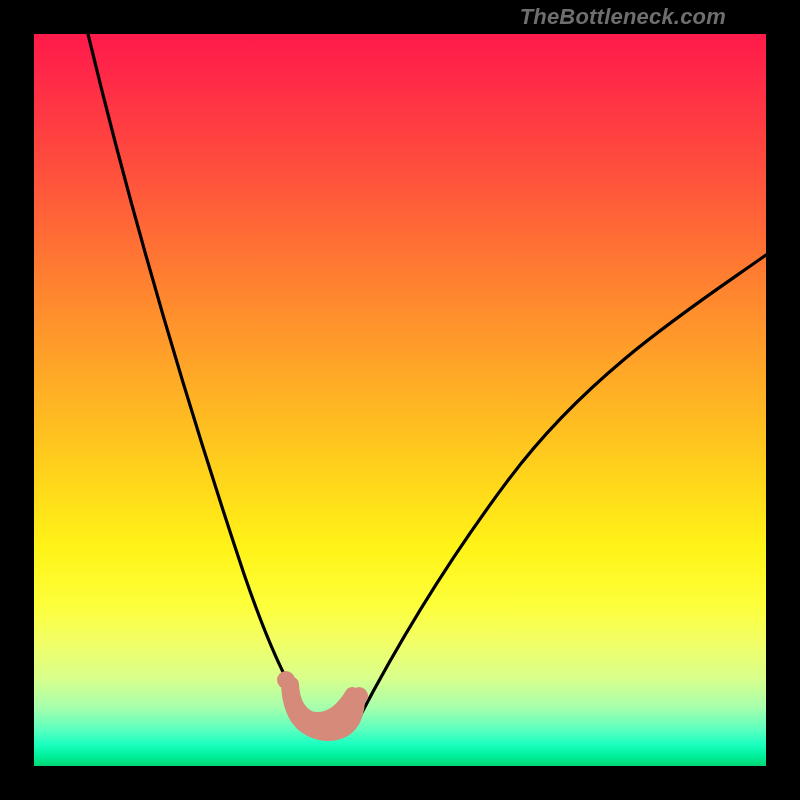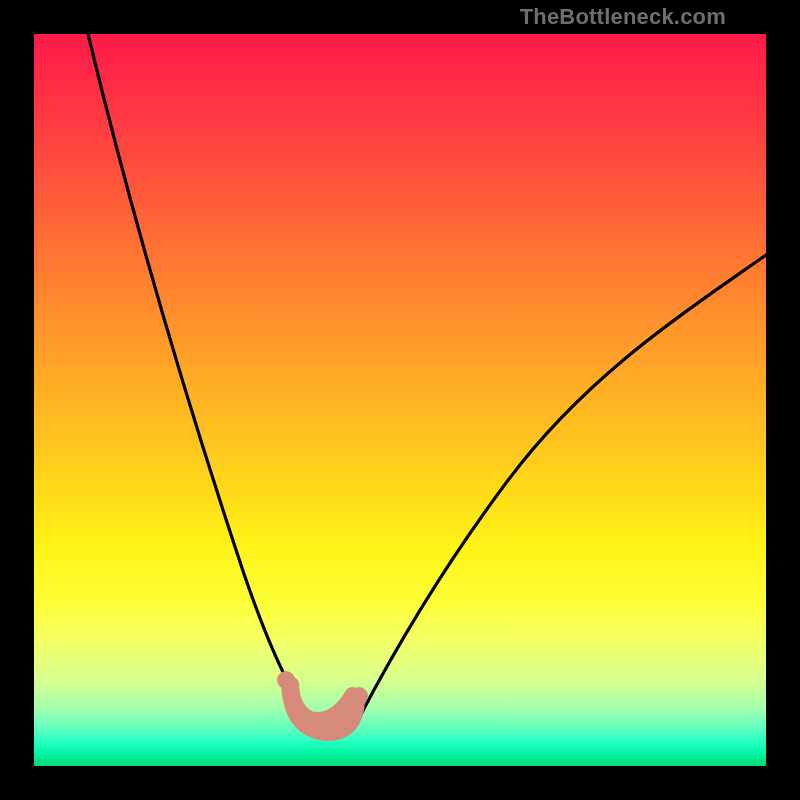--- a/index.html
+++ b/index.html
@@ -11,20 +11,21 @@
     overflow: hidden;
     font-family: Arial, Helvetica, sans-serif;
   }
   .frame {
     position: absolute;
     left: 0;
     top: 0;
     width: 736px;
     height: 800px;
     background: #000;
+    font-style: italic;
   }
   .plot {
     position: absolute;
     left: 34px;
     top: 34px;
     width: 732px;
     height: 732px;
     overflow: hidden;
   }
   .gradient {

